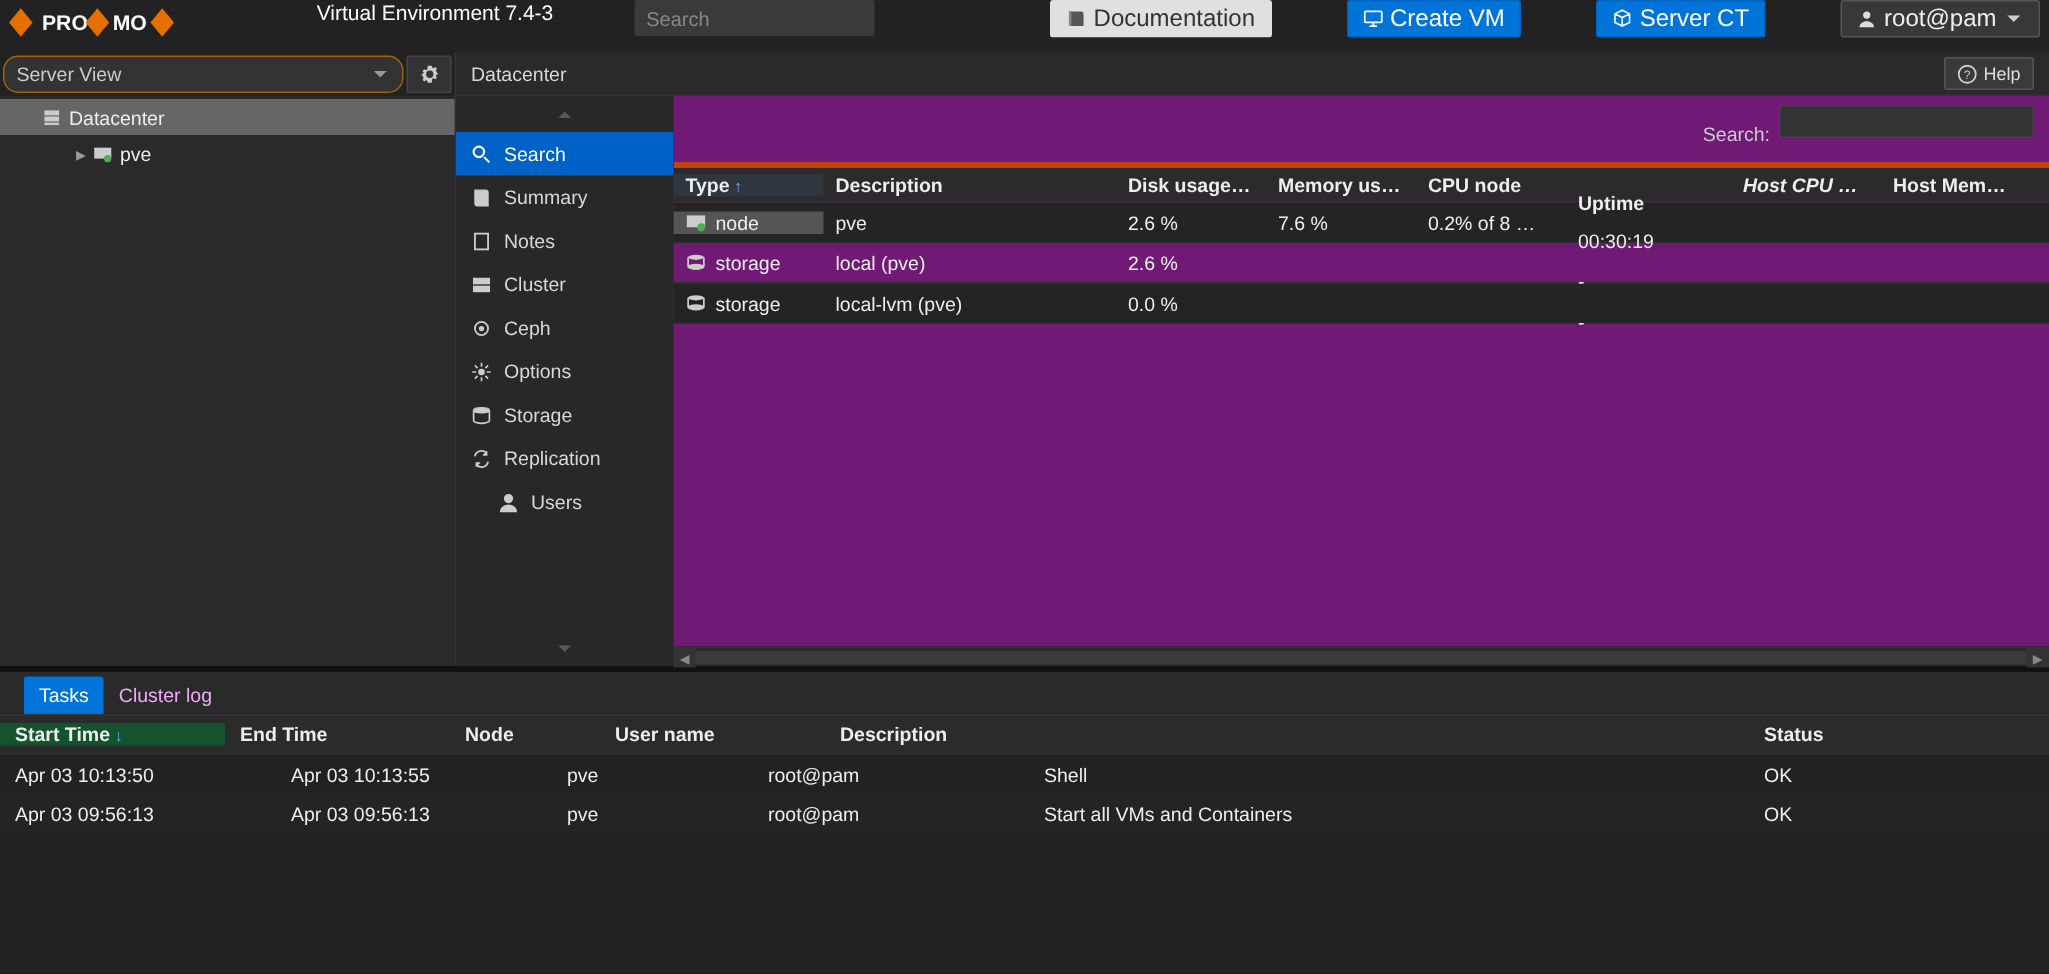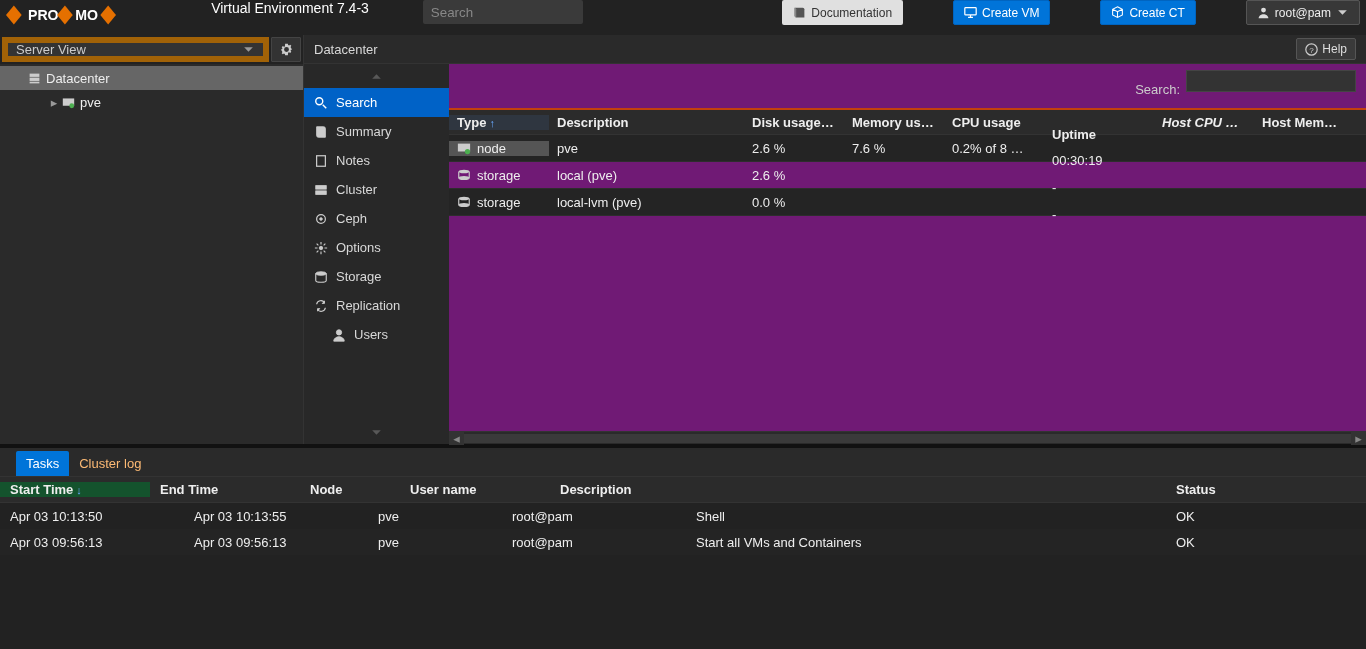--- a/index.html
+++ b/index.html
@@ -6,34 +6,34 @@
   html, body { width: 1366px; height: 649px; background: #1a1a1a; color: #d8d8d8; overflow: hidden; font-size: 13px; }
 
   
   .header { height: 35px; background: #222; display: flex; align-items: flex-start; padding: 0 6px; gap: 44px; }
   .logo { height: 30px; display: flex; align-items: center; margin-right: 4px; }
   .logo svg { height: 22px; }
   .product-title { font-size: 14px; color: #fff; margin-right: 10px; white-space: nowrap; }
   .header-search { background: #3a3a3a; border: none; color: #ccc; height: 24px; padding: 0 8px; width: 160px; border-radius:2px; }
   .header-search::placeholder { color: #888; }
   .header-spacer { flex: 1; }
-  .hbtn { height: 25px; display: inline-flex; align-items: center; padding: 0 10px; border-radius: 2px; margin-left: 6px; font-size: 12px; cursor: pointer; border:1px solid transparent; white-space:nowrap;}
+  .hbtn { height: 25px; display: inline-flex; align-items: center; padding: 0 10px; border-radius: 2px; margin-left: 6px; font-size: 16px; cursor: pointer; border:1px solid transparent; white-space:nowrap;}
   .hbtn svg, .hbtn i { margin-right: 5px; }
   .hbtn.doc  { background: #e0e0e0; color: #333; }
   .hbtn.blue { background: #0074d9; color: #fff; border-color:#0064c0;}
   .hbtn.dark { background: #383838; color: #eee; border:1px solid #555; }
   .hbtn .chev { margin-left:5px; margin-right:0;}
 
   
   .main { display: flex; height: 409px; }
 
   
   .left { width: 304px; background:#222; display:flex; flex-direction:column; border-right:1px solid #333;}
   .left-top { height:29px; display:flex; padding:2px;}
-  .view-select { flex:1; background:#333; color:#ccc; display:flex; align-items:center; padding:0 8px; justify-content:space-between; border:6px solid #a16207; border-radius:0;}
+  .view-select { flex:1; background:#333; color:#ccc; display:flex; align-items:center; padding:0 8px; justify-content:space-between; border:1px solid #a16207; border-radius:10px;}
   .gear-box { width:30px; display:flex; align-items:center; justify-content:center; background:#333; margin-left:2px; border:1px solid #444; border-radius:1px;}
   .tree { flex:1; background:#2a2a2a; padding-top:2px;}
   .tree-item { height:24px; display:flex; align-items:center; color:#eee; cursor:pointer;}
   .tree-item img,.tree-item svg { margin-right:5px;}
   .ti-dc { background:#555; padding-left:28px;}
   .ti-dc.sel { background:#666; }
   .ti-pve { padding-left:48px;}
   .tree .exp { width:12px; text-align:center; color:#999; margin-right:2px;}
 
   
@@ -55,40 +55,40 @@
   .mi.active svg{fill:#fff;stroke:#fff;}
   .mi.sub { padding-left:28px;}
   .mi .chev { margin-left:auto; margin-right:8px;}
 
   
   .grid-area { flex:1; display:flex; flex-direction:column; background:#701a75; min-width:0;}
   .grid-head { height:44px; display:flex; align-items:flex-start; justify-content:flex-end; padding:6px 10px 0 0;}
   .grid-search-label{margin-right:6px; color:#ccc; align-self:center;}
   .grid-search { background:#333; border:1px solid #444; height:22px; width:170px; color:#ccc; padding:0 6px;}
   .grid-table { flex:1; overflow:hidden;}
-  .gt-header { display:flex; background:#2b2b2b; border-top:2px solid #c2410c; border-bottom:1px solid #333; height:27px; align-items:center; font-weight:bold; color:#eee;}
+  .gt-header { display:flex; background:#2b2b2b; border-top:4px solid #c2410c; border-bottom:1px solid #333; height:27px; align-items:center; font-weight:bold; color:#eee;}
   .gt-header > div, .gt-row > div { padding:0 8px; overflow:hidden; text-overflow:ellipsis; white-space:nowrap;}
   .col-type{width:100px;} .col-desc{width:195px;} .col-disk{width:100px;} .col-mem{width:100px;}
   .col-cpu{width:100px;} .col-up{width:110px;margin-top:24px;} .col-hcpu{width:100px;font-style:italic;} .col-hmem{flex:1;}
   .gt-header .col-type{background:#2f3640;}
   .sort-arrow { color:#6aa9ff; font-size:11px; margin-left:3px;}
   .gt-row { display:flex; height:27px; align-items:center; border-bottom:1px solid #2d2d2d; color:#eee;}
   .gt-row:nth-child(odd){background:#242424;}
   .gt-row .col-type{display:flex;align-items:center;}
   .gt-row .col-type svg{margin-right:6px; width:14px;height:14px;}
   .gt-row.sel .col-type{background:#555;}
   .grid-foot{height:13px; background:#2a2a2a; border-top:1px solid #333; position:relative;}
   .grid-foot .sc-l,.grid-foot .sc-r{position:absolute;top:0;height:13px;width:15px;display:flex;align-items:center;justify-content:center;color:#888;background:#333;}
   .grid-foot .sc-l{left:0;} .grid-foot .sc-r{right:0;}
   .grid-foot .sc-track{position:absolute;left:15px;right:15px;top:2px;height:9px;background:#3a3a3a;}
 
   
   .bottom{height:205px; border-top:4px solid #111; display:flex; flex-direction:column; background:#222;}
   .tabs{height:28px; display:flex; align-items:flex-end; padding-left:16px; background:#2a2a2a;}
-  .tab{padding:5px 10px; color:#fdba74; cursor:pointer; border-radius:2px 2px 0 0;}
+  .tab{padding:5px 10px; color:#f0abfc; cursor:pointer; border-radius:2px 2px 0 0;}
   .tab.active{background:#0074d9;color:#fff;}
   .tasks{flex:1; overflow:hidden;}
   .th{display:flex; height:27px; align-items:center; background:#2b2b2b; font-weight:bold; color:#eee; border-top:1px solid #333; border-bottom:1px solid #333;}
   .th > div,.tr > div{padding:0 10px;}
   .tr{display:flex; height:26px; align-items:center; color:#eee;gap:34px;}
   .tr:nth-child(even){background:#242424;}
   .c-start{width:150px;background:#14532d;} .tr .c-start{background:transparent;}
   .c-end{width:150px;} .c-node{width:100px;} .c-user{width:150px;} .c-desc{flex:1;} .c-status{width:200px;}
   .sort-down{color:#6aa9ff;font-size:11px;margin-left:3px;}
 
@@ -125,21 +125,21 @@
     <svg class="ico" viewBox="0 0 16 16">
         <rect x="1" y="2" width="14" height="9" rx="1" fill="none" stroke="#fff" stroke-width="1.5"></rect>
         <path stroke="#fff" stroke-width="1.5" d="M5 14h6M8 11v3"></path>
       </svg>
     <span>Create VM</span>
   </span>
   <span class="hbtn blue">
     <svg class="ico" viewBox="0 0 16 16">
         <path fill="none" stroke="#fff" stroke-width="1.3" d="M8 1l6 3v7l-6 3-6-3V4z M2 4l6 3 6-3 M8 7v7"></path>
       </svg>
-    <span>Create CT</span>
+    <span>Server CT</span>
   </span>
   <span class="hbtn dark">
     <svg class="ico" viewBox="0 0 16 16">
         <circle cx="8" cy="5" r="3" fill="#ddd"></circle>
         <path fill="#ddd" d="M2 15c0-3 3-5 6-5s6 2 6 5z"></path>
       </svg>
     <span>root@pam</span>
     <svg class="ico chev" viewBox="0 0 12 12">
         <path fill="#ccc" d="M2 4l4 4 4-4z"></path>
       </svg>
@@ -276,21 +276,21 @@
         <div class="grid-head">
           <span class="grid-search-label">Search:</span>
           <input class="grid-search" style="">
         </div>
         <div class="grid-table">
           <div class="gt-header">
             <div class="col-type"><span>Type</span><span class="sort-arrow">↑</span></div>
             <div class="col-desc">Description</div>
             <div class="col-disk">Disk usage…</div>
             <div class="col-mem">Memory us…</div>
-            <div class="col-cpu">CPU usage</div>
+            <div class="col-cpu">CPU node</div>
             <div class="col-up">Uptime</div>
             <div class="col-hcpu">Host CPU …</div>
             <div class="col-hmem">Host Mem…</div>
           </div>
           <div id="grid-body">
               <div class="gt-row sel">
                 <div class="col-type">
                   <svg viewBox="0 0 16 16">
                     <rect x="1" y="3" width="14" height="9" fill="#ccc"></rect>
                     <circle cx="12" cy="12" r="3" fill="#4caf50"></circle>

